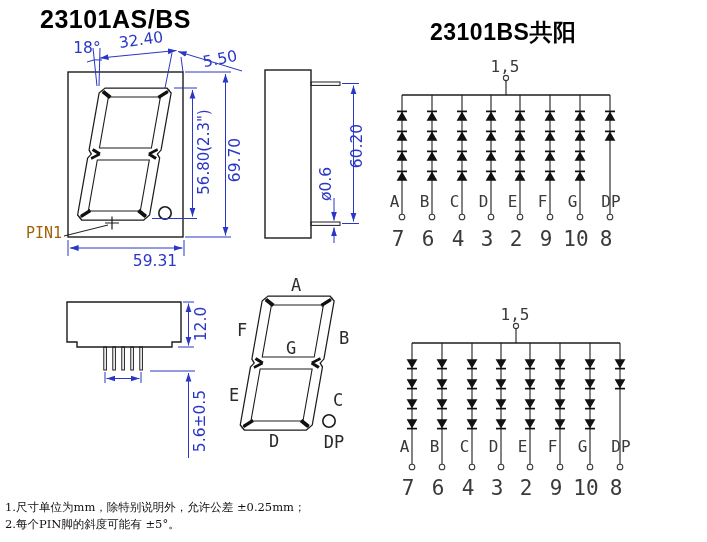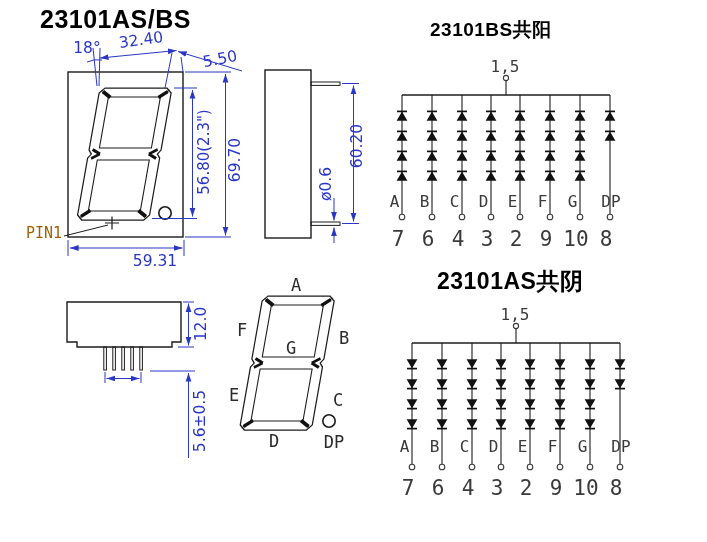--- a/index.html
+++ b/index.html
@@ -423,22 +423,21 @@
           </g>
           <text x="621" y="452" text-anchor="middle" font-size="16" class="cadtext">DP</text>
           <circle cx="620" cy="467" r="2.8" stroke="#3a3a3a" stroke-width="1.1"></circle>
           <text x="616" y="495" text-anchor="middle" font-size="21" class="cadtext">8</text>
         </g>
       </g>
   </svg>
 
   <div class="btitle" style="left:40px;top:5px;font-size:25px">23101AS/BS</div>
 
-  <div class="btitle" style="left:430px;top:17px;font-size:19px">23101BS共阳</div>
-  <div class="btitle" style="left:437px;top:266px;font-size:23px">23101AS共阴</div>
+  <div class="btitle" style="left:430px;top:17px;font-size:23px">23101BS共阳</div>
 
   <div class="dim-label" style="left:87px;top:48px">18°</div>
   <div class="dim-label" style="left:141px;top:40px;--r:-8deg">32.40</div>
   <div class="dim-label" style="left:220px;top:59px;--r:-11deg">5.50</div>
   <div class="dim-label" style="left:204px;top:152px;--r:-90deg;font-size:15px">56.80(2.3")</div>
   <div class="dim-label" style="left:235px;top:160px;--r:-90deg">69.70</div>
   <div class="dim-label" style="left:155px;top:261px">59.31</div>
   <div class="cadhtml" style="left:44px;top:233px">PIN1</div>
 
   <div class="dim-label" style="left:357px;top:146px;--r:-90deg">60.20</div>
@@ -449,13 +448,15 @@
 
   <div class="seglabel" style="left:296px;top:285px">A</div>
   <div class="seglabel" style="left:344px;top:338px">B</div>
   <div class="seglabel" style="left:338px;top:400px">C</div>
   <div class="seglabel" style="left:274px;top:441px">D</div>
   <div class="seglabel" style="left:234px;top:395px">E</div>
   <div class="seglabel" style="left:242px;top:330px">F</div>
   <div class="seglabel" style="left:291px;top:348px">G</div>
   <div class="seglabel" style="left:334px;top:442px">DP</div>
 
+  <div class="note" style="left:5px;top:500px">1.尺寸单位为mm，除特别说明外，允许公差 ±0.25mm；</div>
+  <div class="note" style="left:5px;top:517px">2.每个PIN脚的斜度可能有 ±5°。</div>
 </div>
 
 </body></html>

